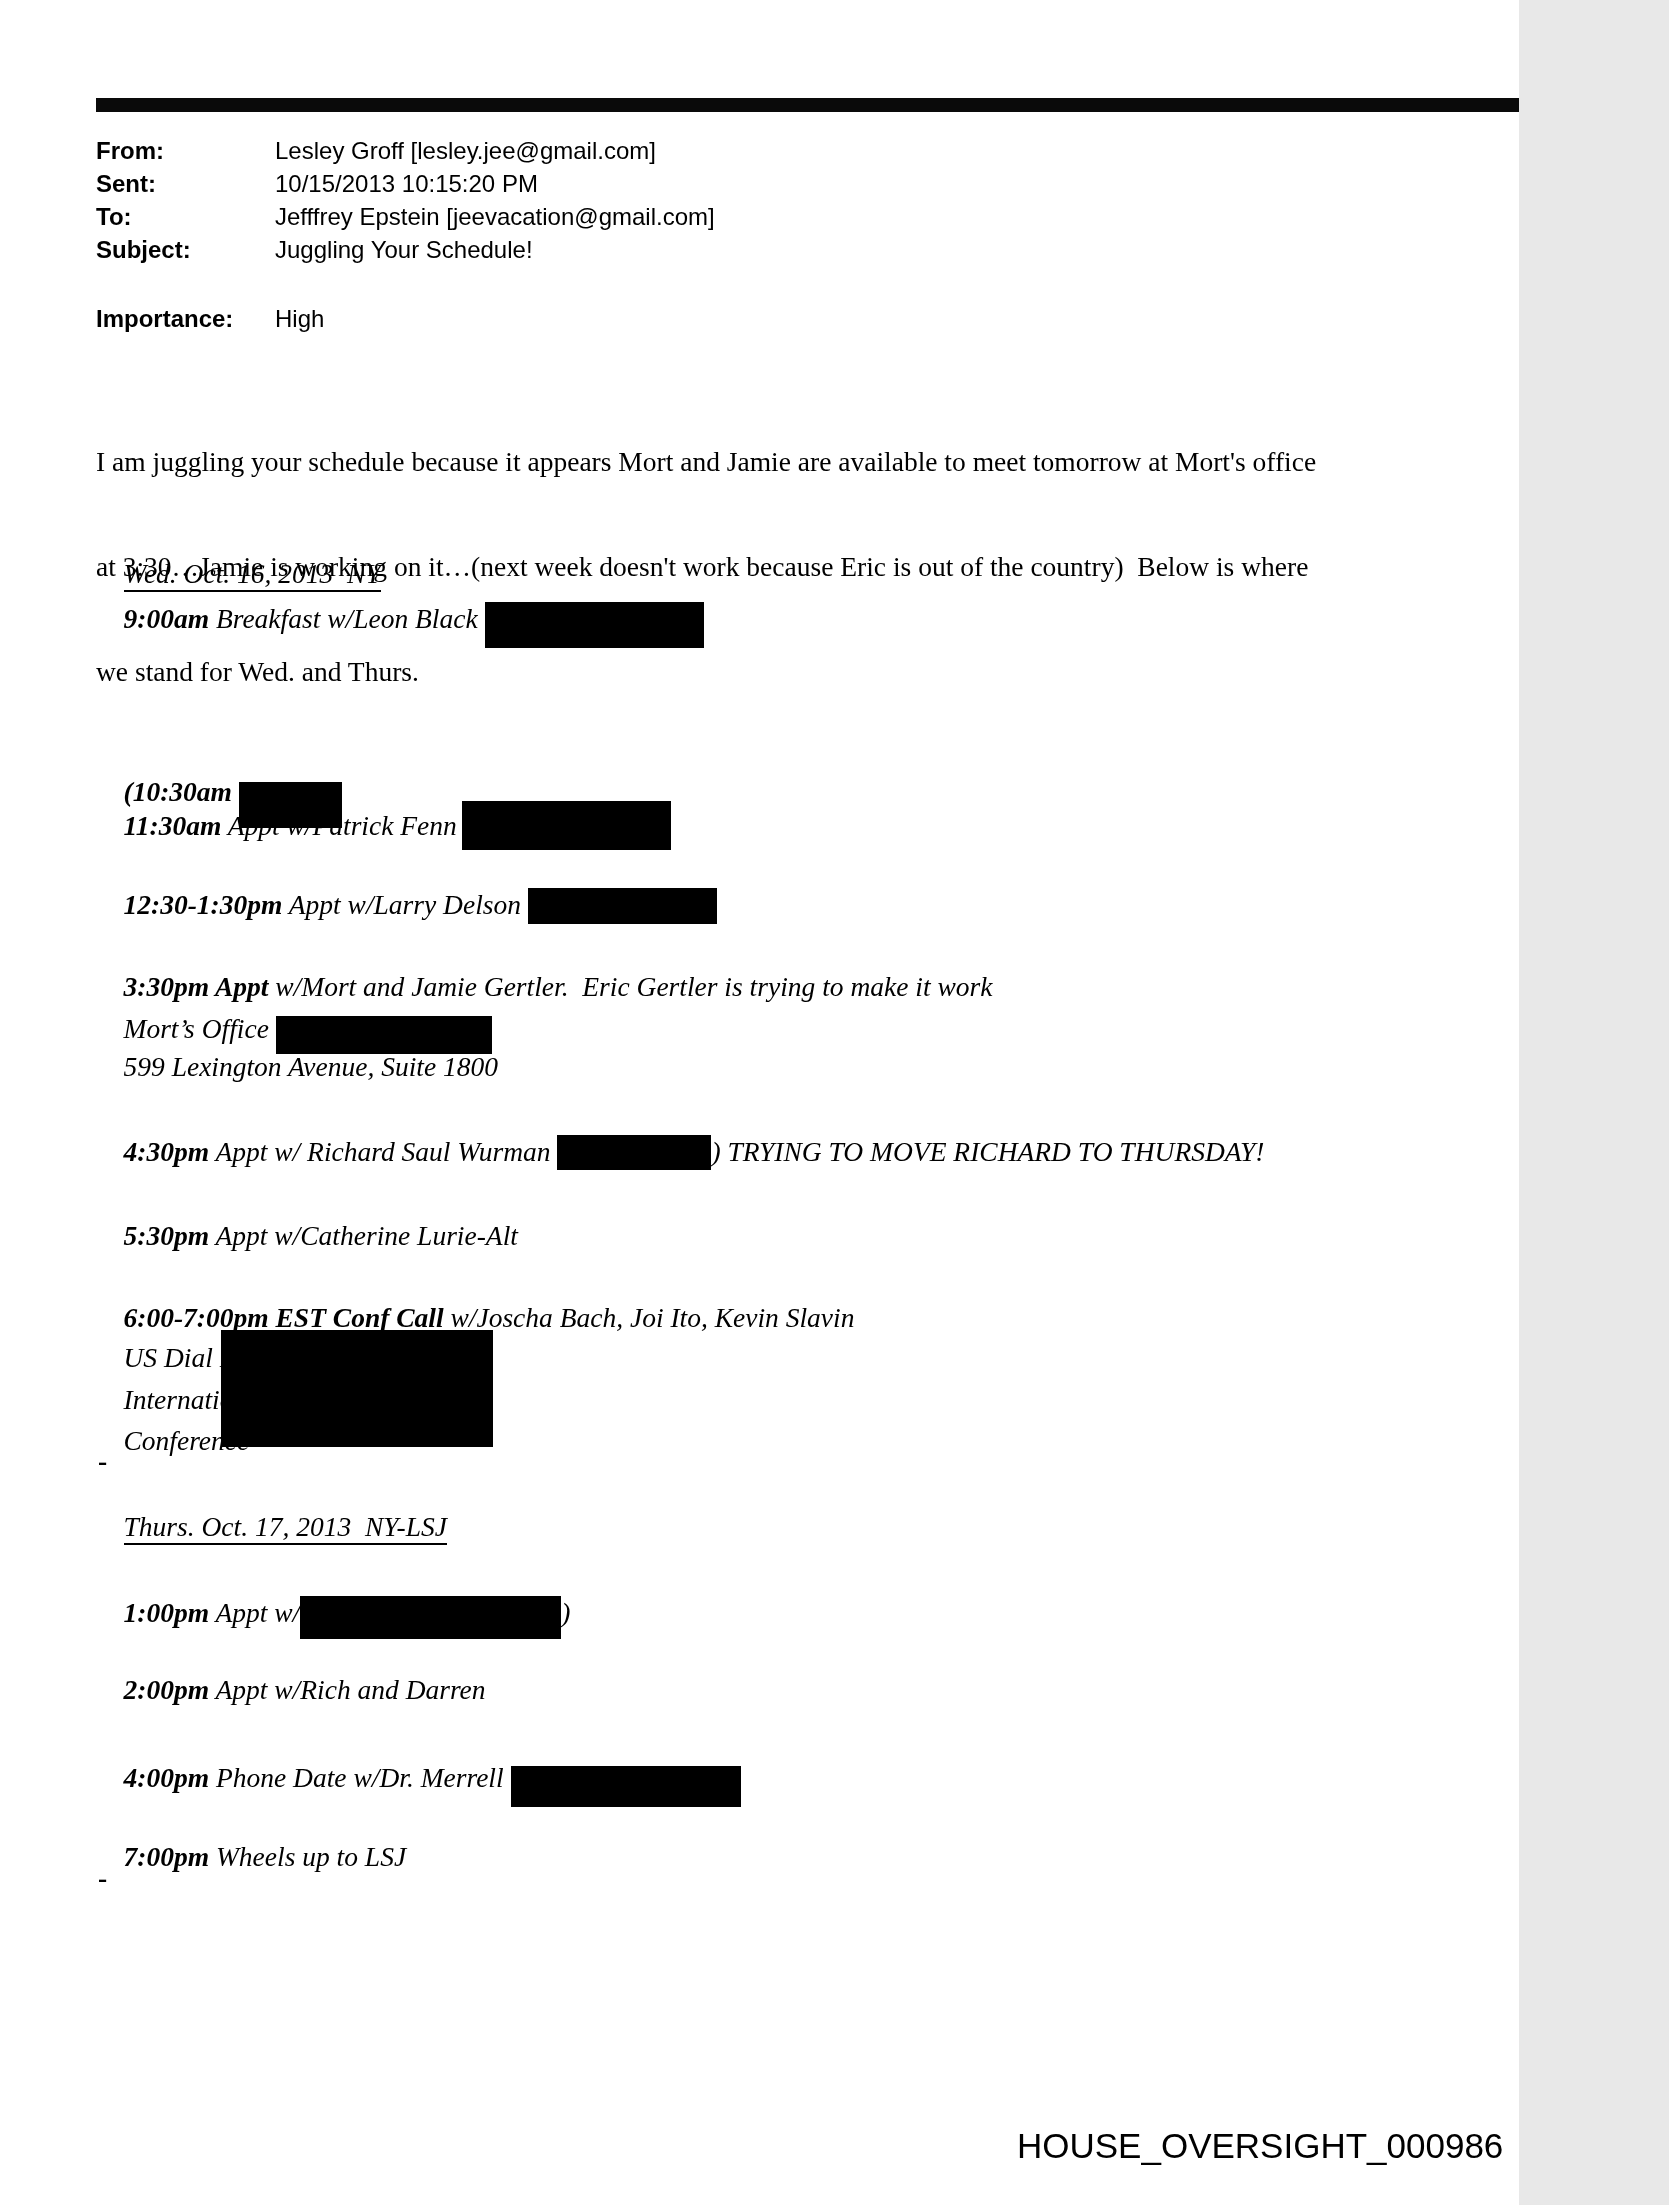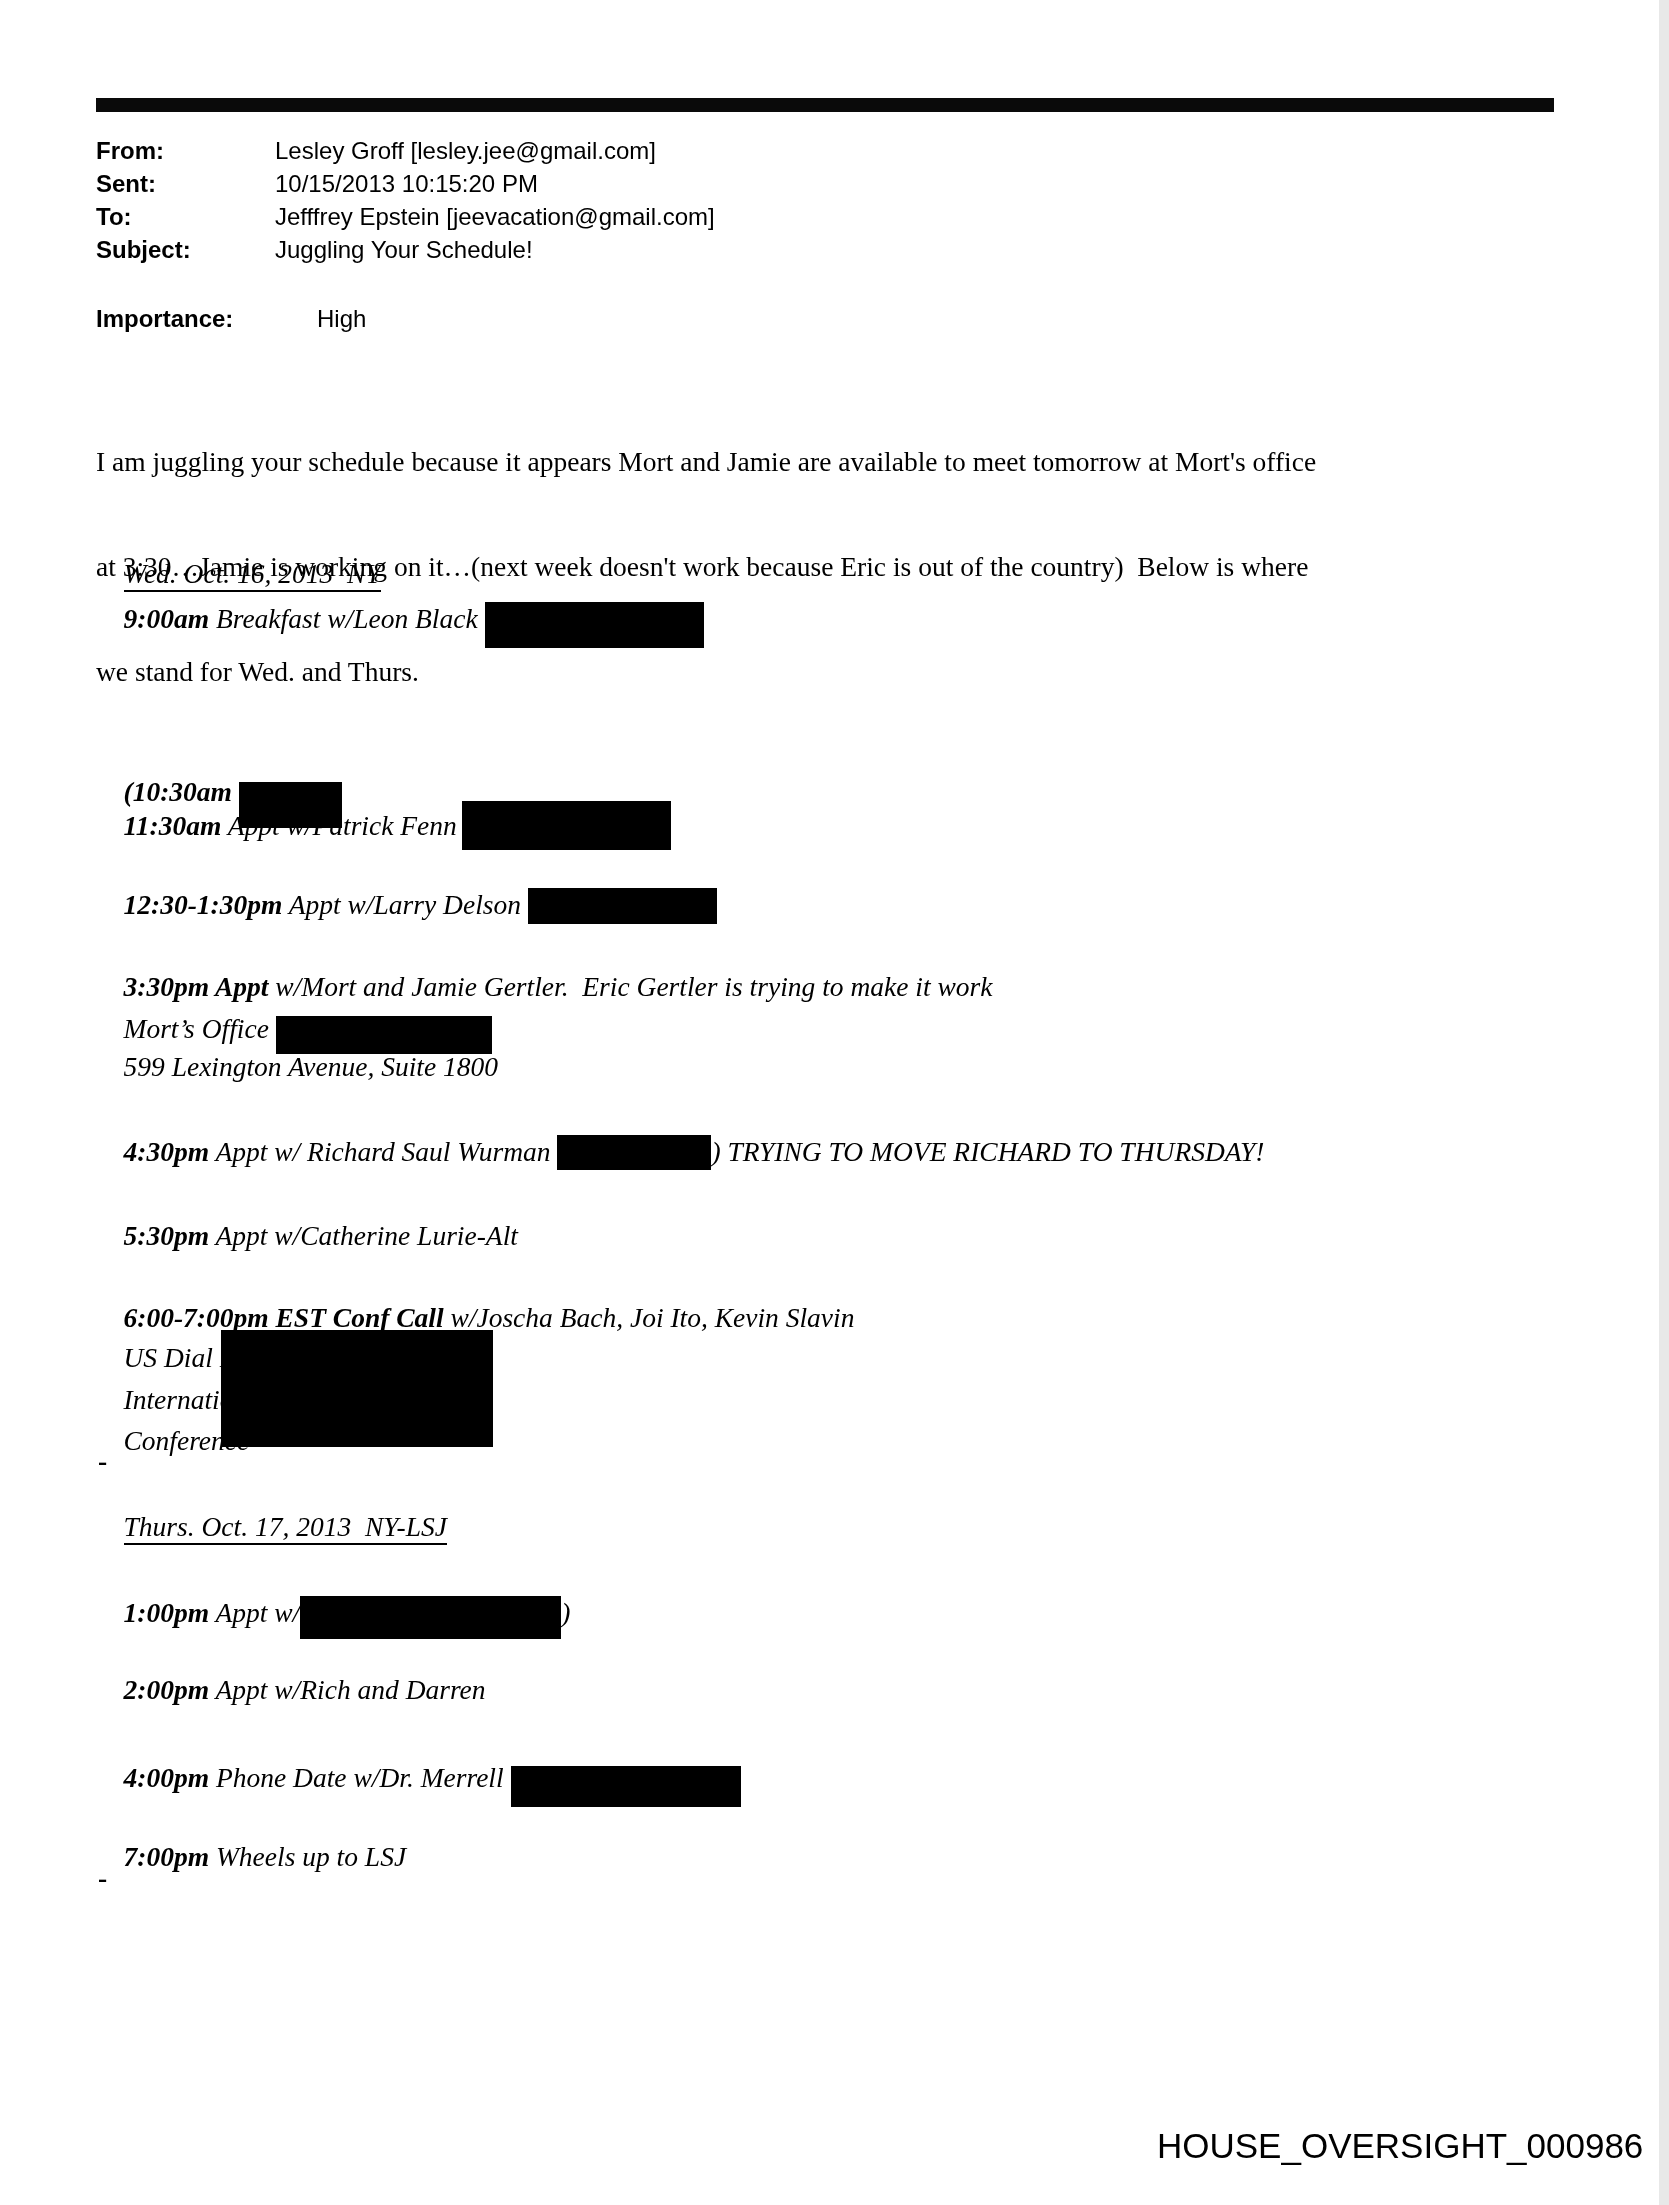--- a/index.html
+++ b/index.html
@@ -1,18 +1,18 @@
 <!DOCTYPE html>
 <html style="font-size:10.5px"><head>
 <meta charset="utf-8">
 <style>
   html,body { margin:0; padding:0; background:#e8e8e8; }
   .page {
     position:relative;
-    width:1659px; height:2205px;
+    width:1519px; height:2205px;
     background:#ffffff;
     color:#000000;
     font-family:"Liberation Serif", serif;
     overflow:hidden;
   }
   .top-rule {
     position:absolute; left:96px; top:98px;
     width:1458px; height:13.7px;
     background:#0a0a0a;
   }
@@ -20,21 +20,21 @@
     position:absolute; left:96px; top:134px;
     font-family:"Liberation Sans", sans-serif;
     font-size:24px; line-height:33px;
     font-style:normal;
   }
   .hrow { display:flex; white-space:pre; }
   .hlabel { width:179px; font-weight:bold; }
   .importance {
     position:absolute; left:96px; top:302px;
     font-family:"Liberation Sans", sans-serif;
-    font-size:24px; line-height:33px;gap:42px;
+    font-size:24px; line-height:33px;
   }
   .intro {
     position:absolute; left:96px; top:374px;
     font-size:27.5px; line-height:35px;
     white-space:pre;
   }
   .line {
     position:absolute; left:96px;
     font-size:27.5px; line-height:27.5px;
     font-style:italic;

